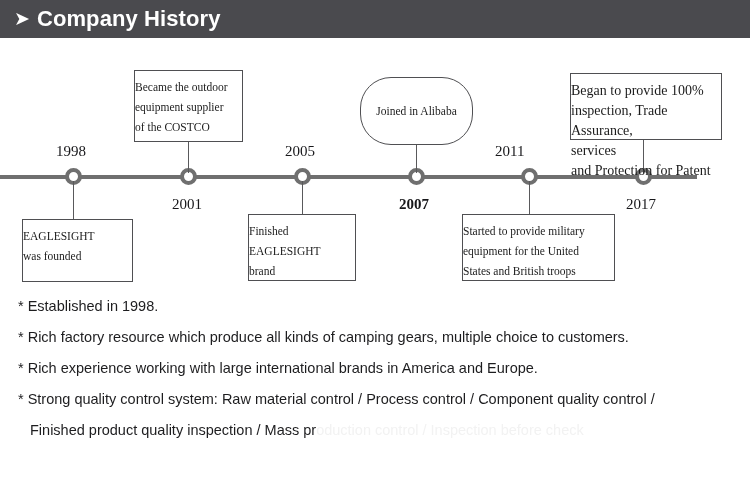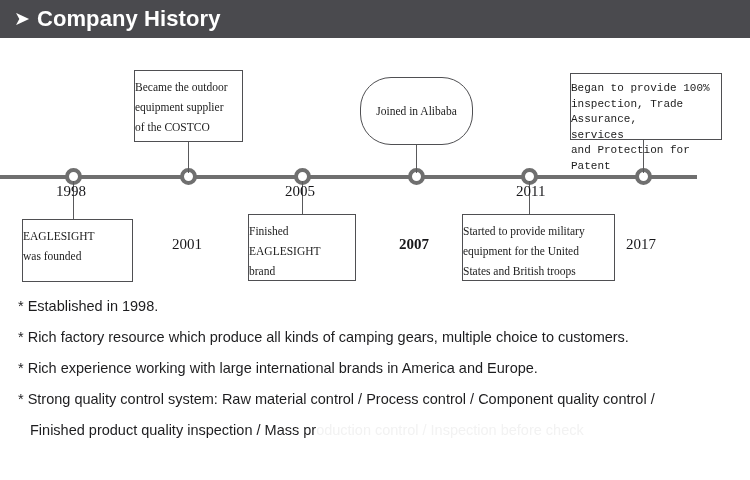--- a/index.html
+++ b/index.html
@@ -85,39 +85,37 @@
     background: #ffffff;
     box-sizing: border-box;
     font-family: "Liberation Serif", serif;
     font-size: 11.5px;
     color: #1b1b1b;
     padding: 7px 9px 6px 0;
     line-height: 1.72;
   }
   .event-box.compact {
     line-height: 1.42;
-    font-size: 11px;
-    font-family: Liberation Mono, monospace;
+    font-size: 14px;
   }
   .event-box.centered {
     display: flex;
     align-items: center;
     justify-content: center;
     text-align: center;
     padding: 4px;
     line-height: 1.3;
     border-radius: 31px;
   }
   .year-label {
     position: absolute;
     font-family: "Liberation Serif", serif;
     font-size: 15px;
     color: #17171a;
     white-space: nowrap;
-    margin-top: 40px;
   }
 
   
   .bullets {
     position: absolute;
     left: 18px;
     top: 299px;
     width: 714px;
   }
   .bullet-line {
@@ -162,21 +160,21 @@
     <div class="connector" style="left:188px; top:104px; height:31px;"></div>
     <div class="connector" style="left:302px; top:143px; height:33px;"></div>
     <div class="connector" style="left:416px; top:107px; height:28px;"></div>
     <div class="connector" style="left:529px; top:143px; height:33px;"></div>
     <div class="connector" style="left:643px; top:102px; height:33px;"></div>
 
     <div class="year-label" style="left:56px; top:105px;">1998</div>
     <div class="year-label" style="left:172px; top:158px;">2001</div>
     <div class="year-label" style="left:285px; top:105px;">2005</div>
     <div class="year-label" style="left:399px; top:158px;font-weight:bold;">2007</div>
-    <div class="year-label" style="left:516px; top:105px;text-align:center;">2011</div>
+    <div class="year-label" style="left:495px; top:105px;text-align:center;">2011</div>
     <div class="year-label" style="left:626px; top:158px;">2017</div>
 
     <div class="event-box" style="left:22px; top:181px; width:111px; height:63px;">
       <div>EAGLESIGHT</div>
       <div>was founded</div>
     </div>
 
     <div class="event-box" style="left:134px; top:32px; width:109px; height:72px;">
       <div>Became the outdoor</div>
       <div>equipment supplier</div>

